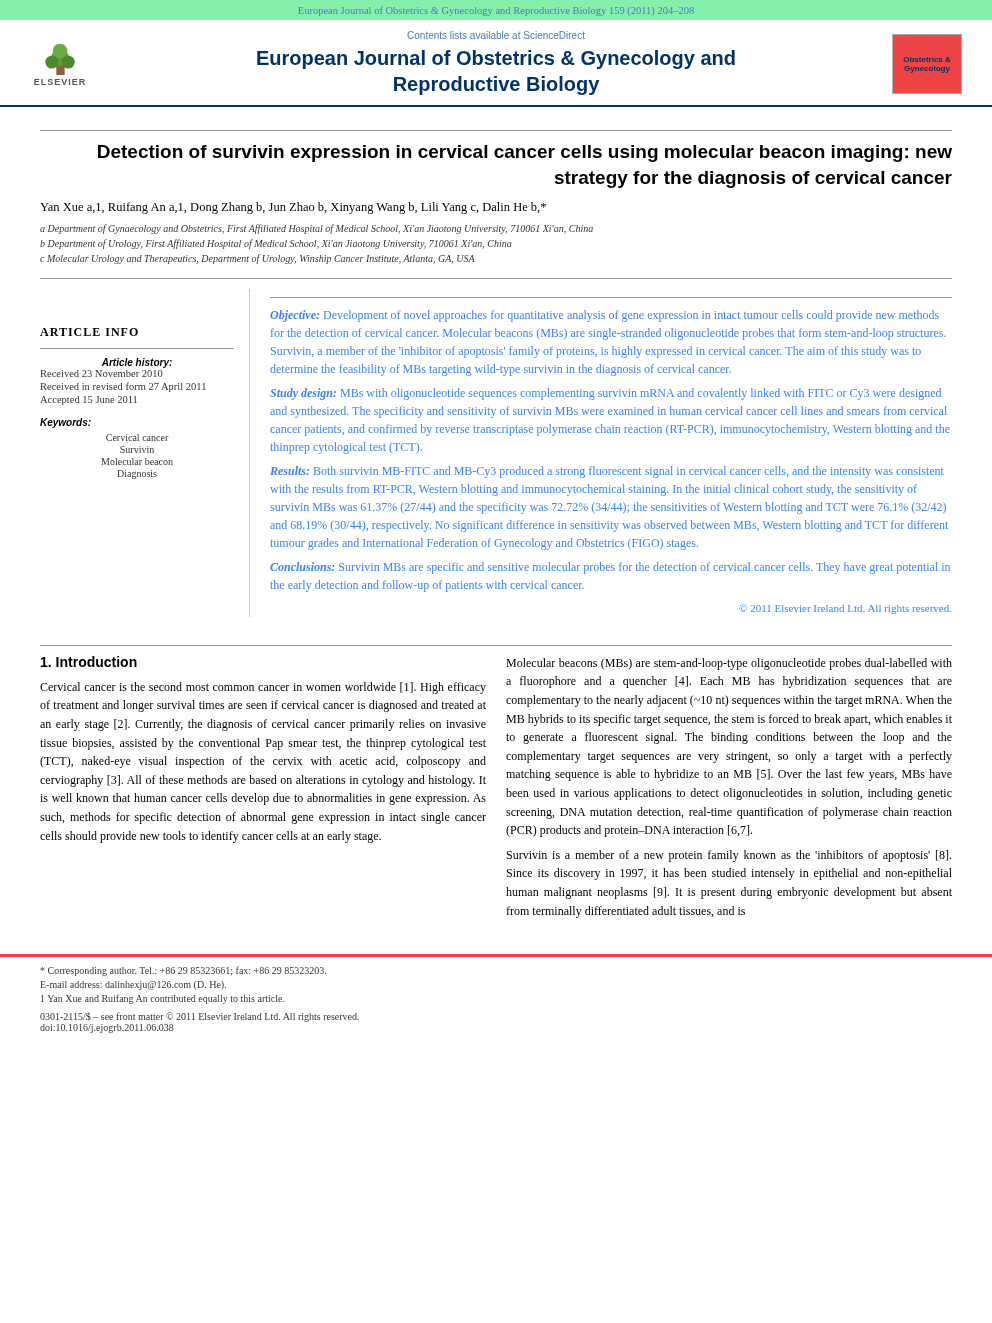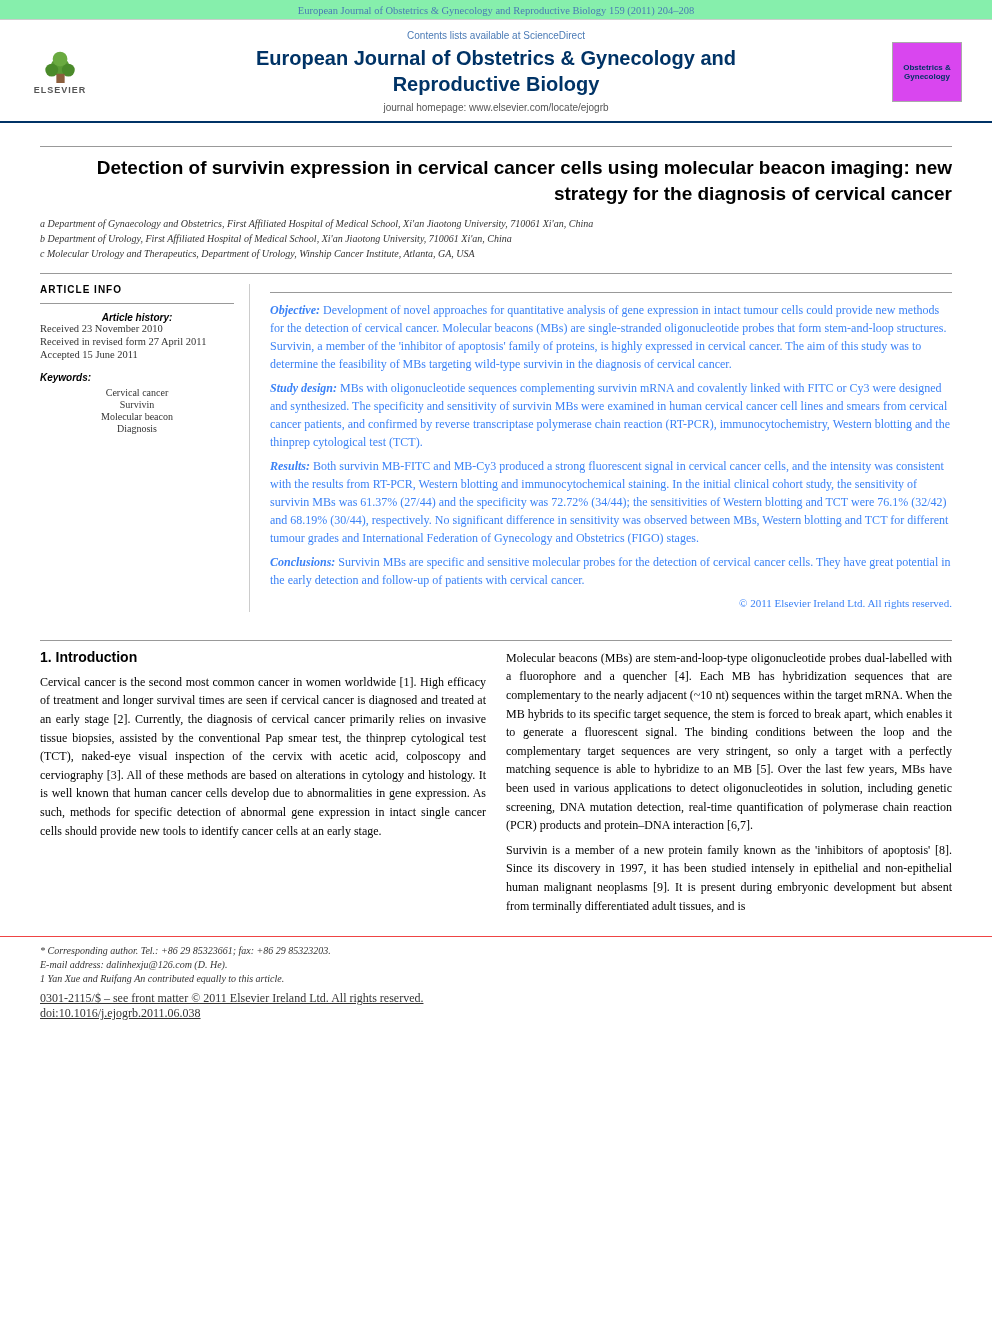--- a/index.html
+++ b/index.html
@@ -75,21 +75,21 @@
     .journal-header-right {
       width: 90px;
       display: flex;
       align-items: center;
       justify-content: center;
     }
     .journal-logo-box {
       width: 70px;
       height: 60px;
       border: 1px solid #aaa;
-      background: #d946ef;
+      background: #ef4444;
       display: flex;
       align-items: center;
       justify-content: center;
       font-size: 8px;
       text-align: center;
       color: #003366;
       font-family: Arial, sans-serif;
       font-weight: bold;
     }
     .main-content {
@@ -132,27 +132,28 @@
     .left-col {
       width: 210px;
       flex-shrink: 0;
       border-right: 1px solid #ccc;
       padding-right: 15px;
     }
     .right-col {
       flex: 1;
     }
     .section-label {
-      font-size: 10px;
-      font-family: Liberation Sans, sans-serif;
+      font-size: 12px;
+      font-family: Liberation Serif, serif;
       font-weight: bold;
       letter-spacing: 1px;
       text-transform: uppercase;
       color: #000;
       margin-bottom: 6px;
+      margin-top: 36px;
     }
     .article-history-label {
       font-size: 10px;
       font-style: italic;
       font-family: Arial, sans-serif;
       font-weight: bold;
       margin-bottom: 0;
       text-align: center;
     }
     .article-history-item {
@@ -218,34 +219,32 @@
     }
     .body-para {
       font-size: 12px;
       line-height: 1.55;
       color: #000;
       margin-bottom: 6px;
       text-align: justify;
     }
     .footnote-section {
       padding: 8px 40px 0 40px;
-      border-top: 1px solid #ef4444;
-      margin-top: 5px;
-      font-style: italic;
+      border-top: 3px solid #ef4444;
+      margin-top: 18px;
     }
     .footnote-item {
       font-size: 10px;
       color: #333;
       margin-bottom: 3px;
     }
     .doi-line {
-      font-size: 12px;
+      font-size: 10px;
       color: #333;
       padding: 4px 46px 0 40px;
-      text-decoration: underline;
     }
   </style>
 </head>
 <body>
 
 <div class="top-bar">
   <span>European Journal of Obstetrics &amp; Gynecology and Reproductive Biology 159 (2011) 204–208</span>
 </div>
 
 <div class="journal-header">
@@ -261,34 +260,34 @@
       </svg>
       <span class="elsevier-text">ELSEVIER</span>
     </div>
   </div>
   <div class="journal-header-center">
     <div class="sciencedirect-link">Contents lists available at ScienceDirect</div>
     <div class="journal-title-main">
       <span>European Journal of Obstetrics &amp; Gynecology and</span><br>
       <span>Reproductive Biology</span>
     </div>
-    <div class="journal-homepage">journal homepage: www.elsevier.com/locate/ejogrb</div>
   </div>
   <div class="journal-header-right">
     <div class="journal-logo-box">
       <span>Obstetrics &amp; Gynecology</span>
     </div>
   </div>
 </div>
 
 <div class="main-content">
   <hr class="divider">
 
   <div class="article-title">Detection of survivin expression in cervical cancer cells using molecular beacon imaging: new strategy for the diagnosis of cervical cancer</div>
 
+  <div class="authors">Yan Xue a,1, Ruifang An a,1, Dong Zhang b, Jun Zhao b, Xinyang Wang b, Lili Yang c, Dalin He b,*</div>
 
   <div class="affiliation-block">
     <span class="affiliation-line">a Department of Gynaecology and Obstetrics, First Affiliated Hospital of Medical School, Xi'an Jiaotong University, 710061 Xi'an, China</span>
     <span class="affiliation-line">b Department of Urology, First Affiliated Hospital of Medical School, Xi'an Jiaotong University, 710061 Xi'an, China</span>
     <span class="affiliation-line">c Molecular Urology and Therapeutics, Department of Urology, Winship Cancer Institute, Atlanta, GA, USA</span>
   </div>
 
   <hr class="divider">
 
   <div class="two-col">

